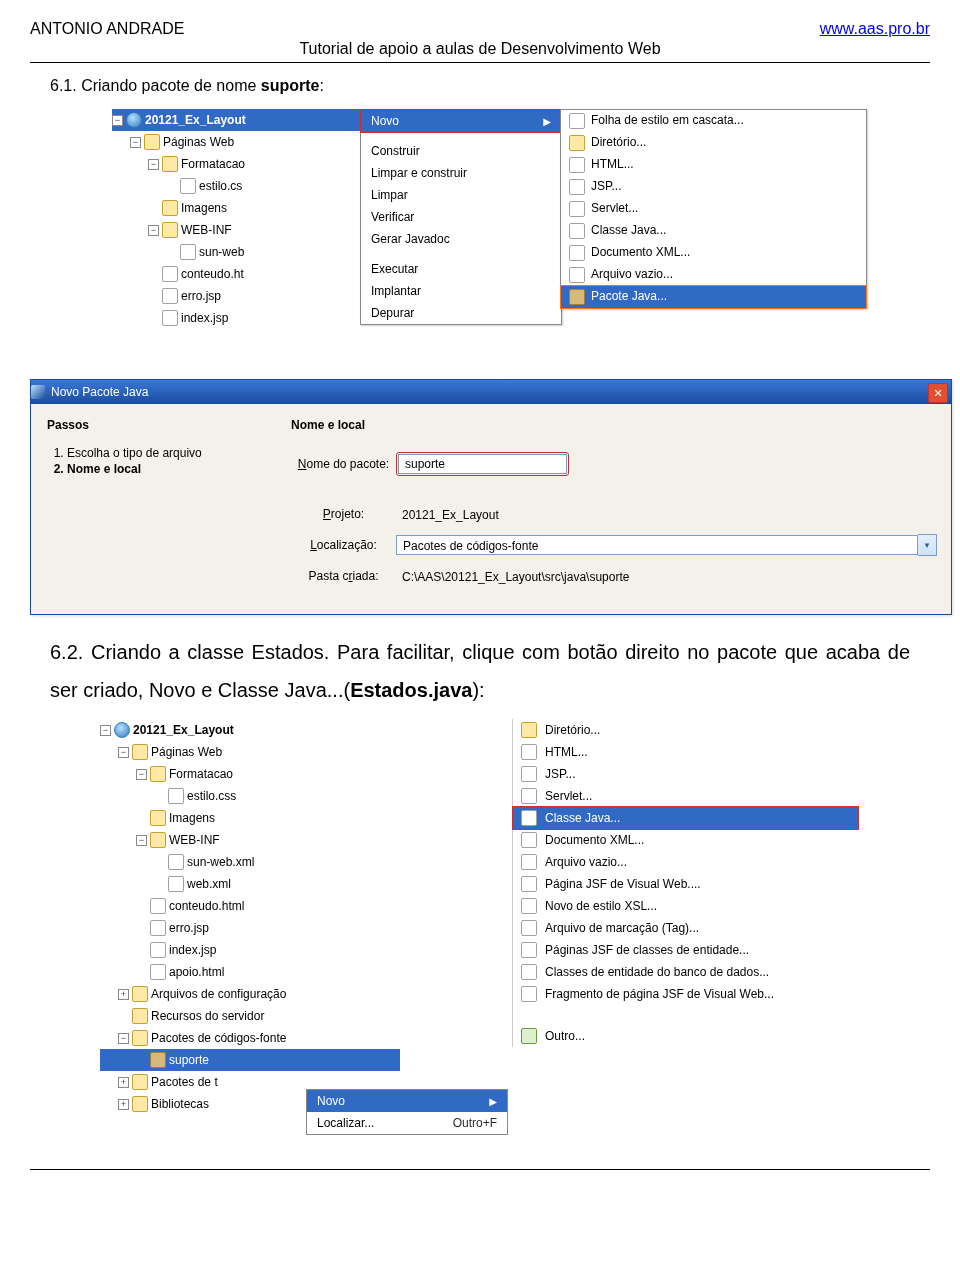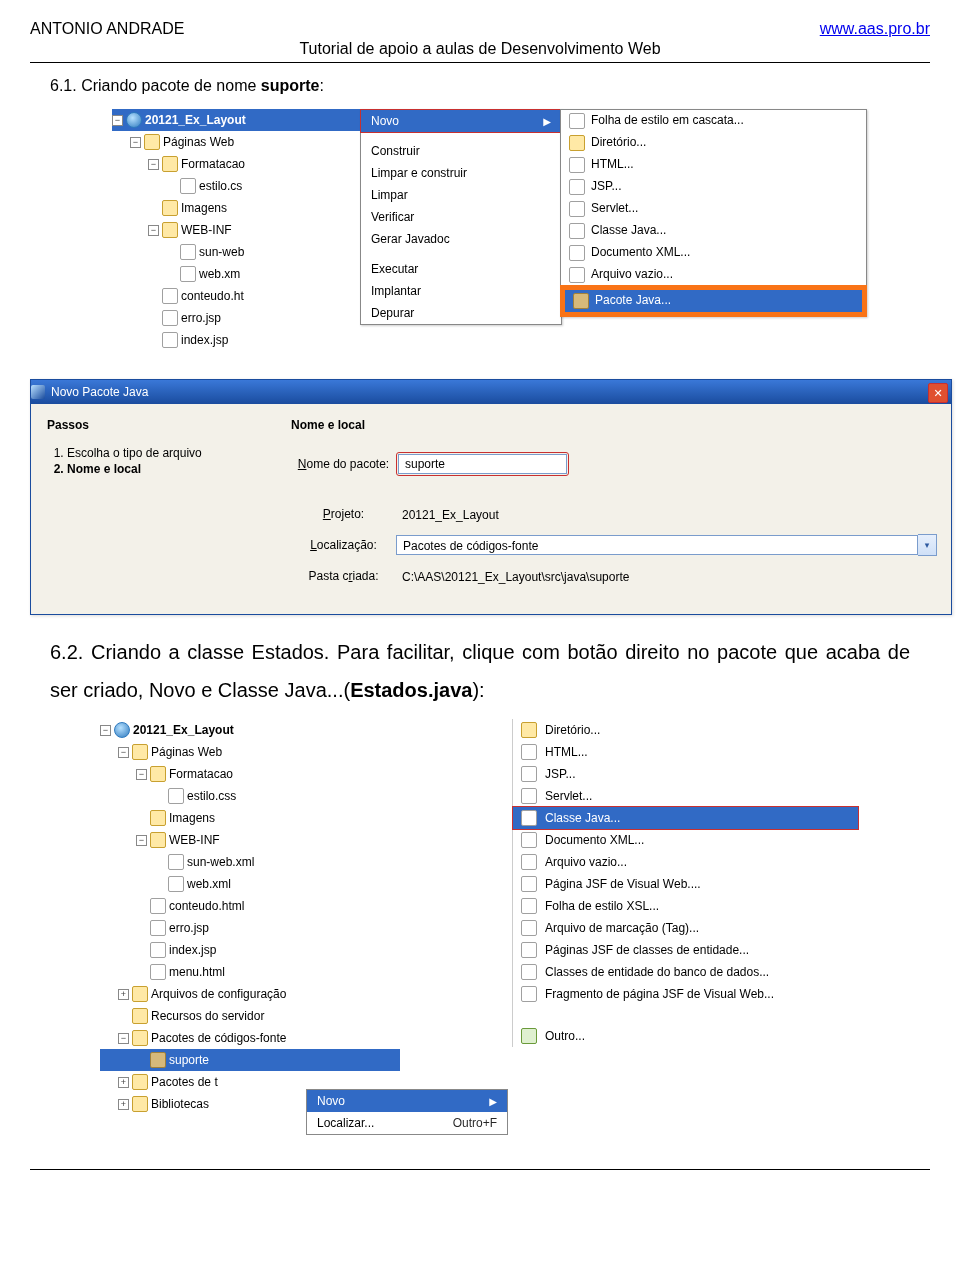--- a/index.html
+++ b/index.html
@@ -149,21 +149,21 @@
     font-family: Tahoma, Arial, sans-serif;
   }
   .sub-item {
     padding: 3px 16px 3px 8px;
     display: flex;
     align-items: flex-start;
   }
   .sub-item.hover {
     background: #316ac5;
     color: #fff;
-    border: 5px solid #f97316;
+    border: 1px solid #f97316;
     margin: -1px;
   }
   .sub-icon {
     width: 16px;
     height: 16px;
     margin-right: 6px;
     border: 1px solid #a0a0a0;
     background: #fff;
     border-radius: 2px;
     box-sizing: border-box;
@@ -389,26 +389,20 @@
           <span class="tree-indent" style="width:36px"></span>
           <span class="expander">−</span>
           <span class="tree-icon folder"></span>
           <span>WEB-INF</span>
         </div>
       <div class="tree-row">
           <span class="tree-indent" style="width:54px"></span>
           <span class="expander blank"></span>
           <span class="tree-icon xml"></span>
           <span>sun-web</span>
-        </div>
-      <div class="tree-row">
-          <span class="tree-indent" style="width:54px"></span>
-          <span class="expander blank"></span>
-          <span class="tree-icon xml"></span>
-          <span>web.xm</span>
         </div>
       <div class="tree-row">
           <span class="tree-indent" style="width:36px"></span>
           <span class="expander blank"></span>
           <span class="tree-icon html"></span>
           <span>conteudo.ht</span>
         </div>
       <div class="tree-row">
           <span class="tree-indent" style="width:36px"></span>
           <span class="expander blank"></span>
@@ -605,21 +599,21 @@
       <div class="tree-row">
           <span class="tree-indent" style="width:36px"></span>
           <span class="expander blank"></span>
           <span class="tree-icon jsp"></span>
           <span>index.jsp</span>
         </div>
       <div class="tree-row">
           <span class="tree-indent" style="width:36px"></span>
           <span class="expander blank"></span>
           <span class="tree-icon html"></span>
-          <span>menu.html</span>
+          <span>apoio.html</span>
         </div>
       <div class="tree-row">
           <span class="tree-indent" style="width:18px"></span>
           <span class="expander">+</span>
           <span class="tree-icon folder"></span>
           <span>Arquivos de configuração</span>
         </div>
       <div class="tree-row">
           <span class="tree-indent" style="width:18px"></span>
           <span class="expander blank"></span>
@@ -680,21 +674,21 @@
       <div class="file-item">
           <span class="fi-icon"></span>
           <span>Arquivo vazio...</span>
         </div>
       <div class="file-item">
           <span class="fi-icon"></span>
           <span>Página JSF de Visual Web....</span>
         </div>
       <div class="file-item">
           <span class="fi-icon"></span>
-          <span>Folha de estilo XSL...</span>
+          <span>Novo de estilo XSL...</span>
         </div>
       <div class="file-item">
           <span class="fi-icon"></span>
           <span>Arquivo de marcação (Tag)...</span>
         </div>
       <div class="file-item">
           <span class="fi-icon"></span>
           <span>Páginas JSF de classes de entidade...</span>
         </div>
       <div class="file-item">

